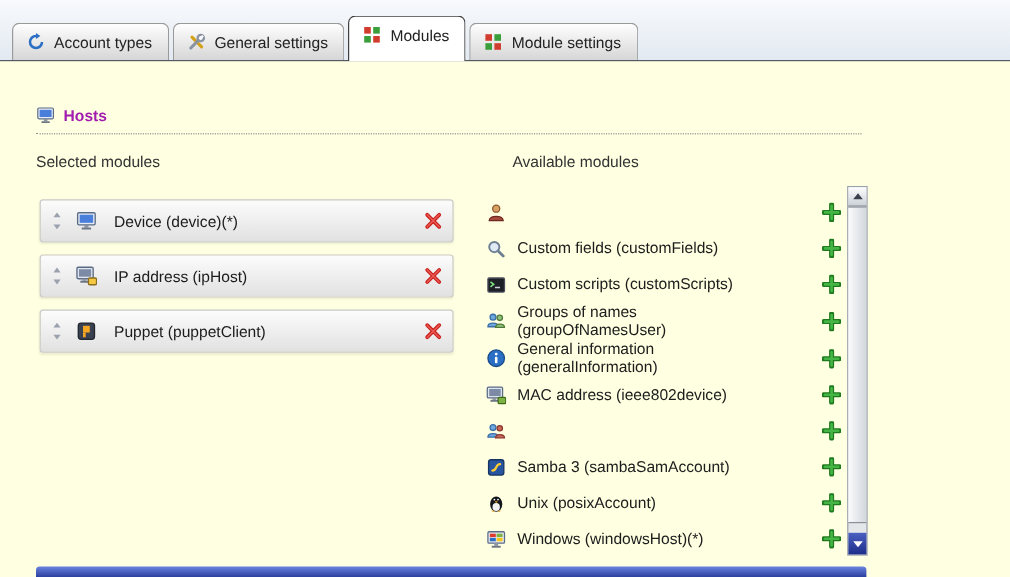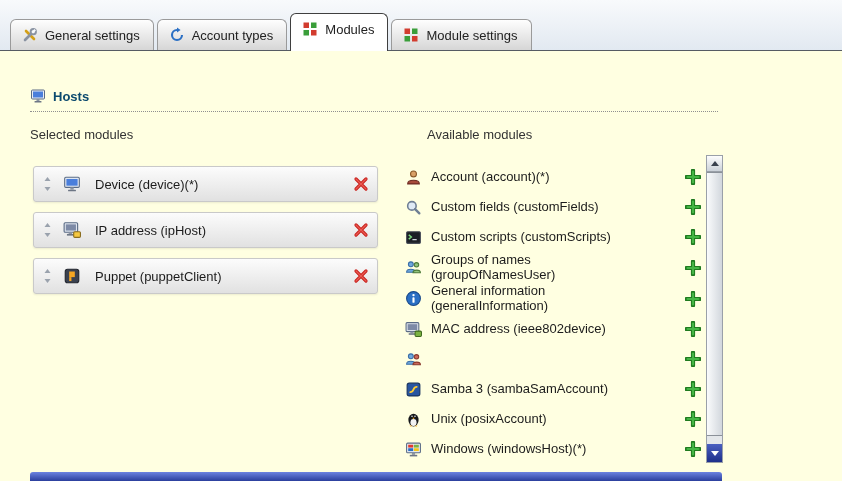--- a/index.html
+++ b/index.html
@@ -12,21 +12,21 @@
     display:flex;align-items:flex-end;padding-left:10px;gap:3px;z-index:1;}
   .tab{display:flex;align-items:center;gap:7px;padding:7px 13px 7px 11px;font-size:13px;color:#222;
     background:linear-gradient(#fefefe,#d6d6d6);border:1px solid #9a9a9a;border-bottom:none;
     border-radius:6px 6px 0 0;cursor:pointer;white-space:nowrap;}
   .tab.active{background:#ffffff;border-color:#3f3f3f;margin-bottom:-1px;padding-bottom:14px;z-index:2;align-items:flex-end;}
   .icon16{width:16px;height:16px;flex:none;display:block;}
   .icon17{width:17px;height:17px;flex:none;display:block;}
 
   
   .section-header{position:absolute;left:30px;top:88px;width:688px;display:flex;align-items:center;gap:7px;
-    padding-bottom:7px;border-bottom:1px dotted #8f8f8f;font-weight:bold;font-size:13px;color:#0c4a6e;}
+    padding-bottom:7px;border-bottom:1px dotted #8f8f8f;font-weight:bold;font-size:13px;color:#a21caf;}
 
   .col-label{position:absolute;font-size:13px;color:#333;}
   .selected-label{left:30px;top:127px;}
   .available-label{left:427px;top:127px;}
 
   
   .selected-list{position:absolute;left:33px;top:166px;width:345px;display:flex;flex-direction:column;gap:10px;}
   .selected-row{height:36px;display:flex;align-items:center;padding:0 8px 0 8px;
     background:linear-gradient(#fcfcfc,#e1e1e1);border:1px solid #c9c9c9;border-radius:3px;
     box-shadow:0 1px 2px rgba(0,0,0,.08);}
@@ -169,29 +169,29 @@
       <path d="M5 15 L8 11 L2 11 Z" fill="#9aa2ad"></path>
     </symbol>
   </defs>
 </svg>
 
 <div class="screen">
 
   <div class="tabbar">
     <div class="tab">
       <svg class="icon16">
-          <use href="#sym-wrench"></use>
-        </svg>
-      <span>General settings</span>
+          <use href="#sym-sync"></use>
+        </svg>
+      <span>Account types</span>
     </div>
     <div class="tab">
       <svg class="icon16">
-          <use href="#sym-sync"></use>
-        </svg>
-      <span>Account types</span>
+          <use href="#sym-wrench"></use>
+        </svg>
+      <span>General settings</span>
     </div>
     <div class="tab active">
       <svg class="icon16">
           <use href="#sym-blocks"></use>
         </svg>
       <span>Modules</span>
     </div>
     <div class="tab">
       <svg class="icon16">
           <use href="#sym-blocks"></use>
@@ -258,21 +258,20 @@
     </div>
 
   </div>
 
   <div class="available-list">
 
     <div class="available-row">
       <svg class="icon17">
           <use href="#sym-person"></use>
         </svg>
-      <span class="mod-label">Account (account)(*)</span>
       <button class="iconbtn add-btn">
         <svg class="icon16">
             <use href="#sym-plus"></use>
           </svg>
       </button>
     </div>
 
     <div class="available-row">
       <svg class="icon17">
           <use href="#sym-magnifier"></use>

